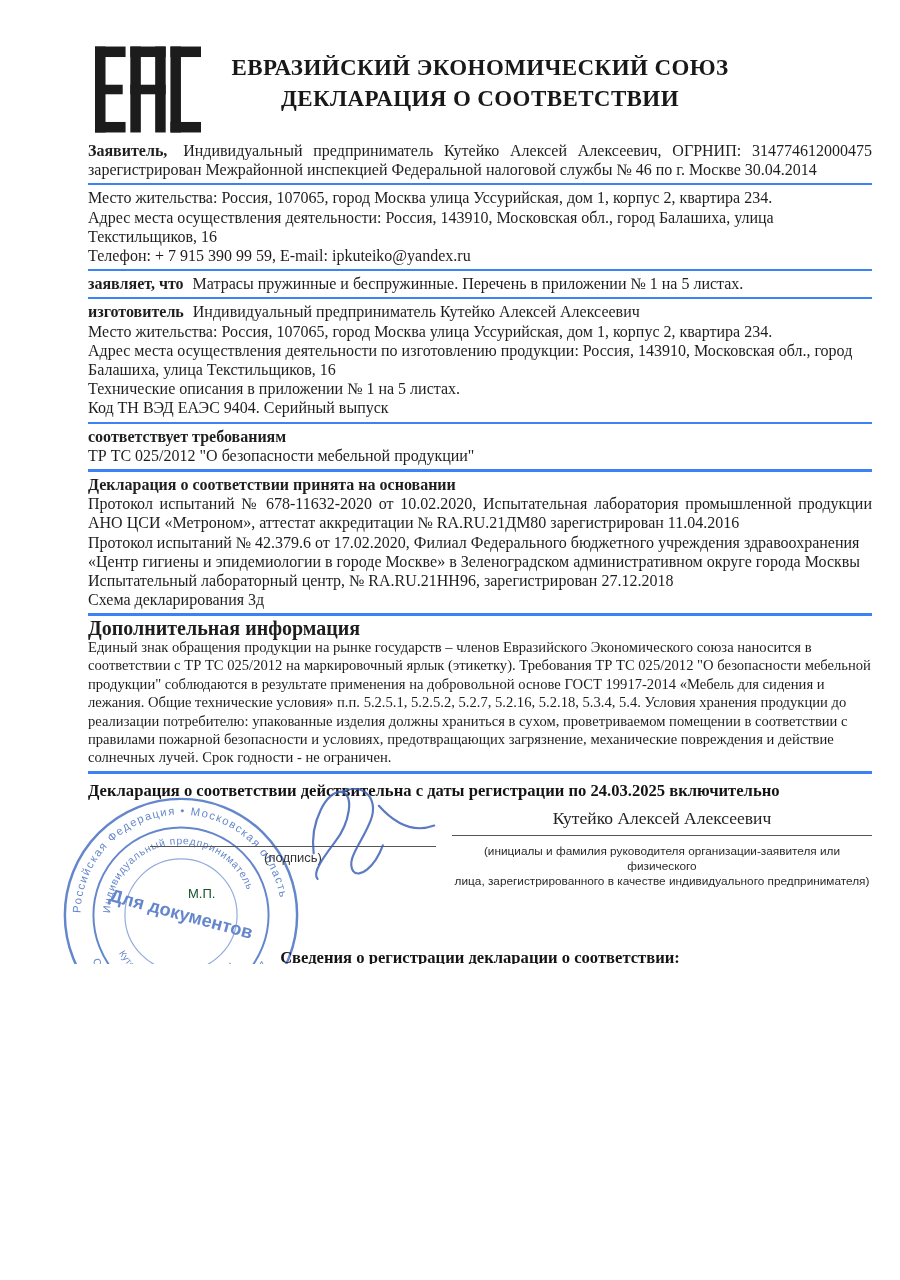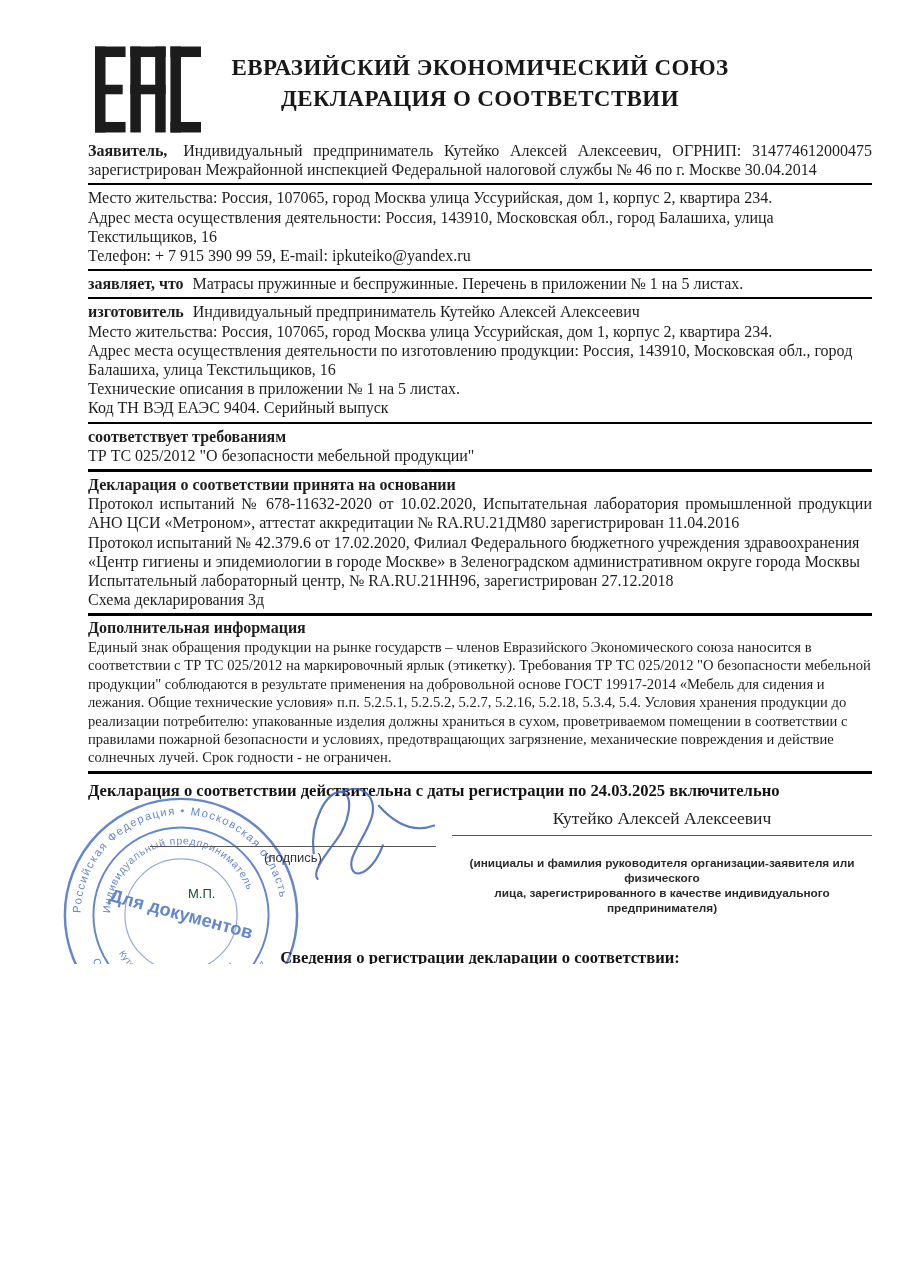--- a/index.html
+++ b/index.html
@@ -13,21 +13,21 @@
   }
   
   .eac-logo{position:absolute;left:95px;top:44px;width:106px;height:91px;}
   .titles{
     padding-top:52px;margin-left:130px;width:700px;
     text-align:center;font-weight:bold;font-size:23px;line-height:31px;
     letter-spacing:.4px;color:#181818;
   }
   
   .content{position:absolute;left:88px;top:138px;width:784px;}
-  .sec{border-bottom:2px solid #000000;padding:3px 0 4px;}
+  .sec{border-bottom:2px solid #3b82f6;padding:3px 0 4px;}
   .sec.thick{border-bottom-width:3px;}
   .sec p{margin:0;font-size:16px;line-height:19.2px;}
   .sec.small p{font-size:14.6px;line-height:18.4px;}
   .lead{margin-right:5px;}
   .justify{text-align:justify;}
   .validity{
     margin:0;padding:7px 0 3px;
     font-weight:bold;font-size:16.6px;line-height:20px;color:#141414;
   }
   
@@ -40,21 +40,21 @@
     font-family:"Liberation Sans",sans-serif;font-size:13px;color:#333;z-index:2;
   }
   .sig-mp{
     position:absolute;left:100px;top:78px;
     font-family:"Liberation Sans",sans-serif;font-size:13px;color:#14532d;z-index:2;
   }
   .sig-right{position:absolute;left:364px;top:0;width:420px;text-align:center;z-index:2;}
   .sig-name{font-size:17.5px;padding-bottom:6px;border-bottom:1.5px solid #555;color:#222;}
   .sig-cap-right{
     font-family:"Liberation Sans",sans-serif;font-size:11.8px;line-height:15px;
-    margin-top:20px;color:#2a2a2a;font-weight:bold;
+    margin-top:8px;color:#2a2a2a;
   }
   
   .footer{position:relative;z-index:2;text-align:center;}
   .f-h{margin:28px 0 0;font-weight:bold;font-size:16.6px;color:#141414;}
   .f-l{margin:20px 0 0;font-weight:bold;font-size:12px;color:#141414;}
   .stamp text{font-family:"Liberation Sans",sans-serif;}
 </style>
 </head>
 <body>
 
@@ -114,21 +114,21 @@
     </section>
 
     <section class="sec thick">
       <p><b>Декларация о соответствии принята на основании</b></p>
       <p class="justify">Протокол испытаний № 678-11632-2020 от 10.02.2020, Испытательная лаборатория промышленной продукции АНО ЦСИ «Метроном», аттестат аккредитации № RA.RU.21ДМ80 зарегистрирован 11.04.2016</p>
       <p>Протокол испытаний № 42.379.6 от 17.02.2020, Филиал Федерального бюджетного учреждения здравоохранения «Центр гигиены и эпидемиологии в городе Москве» в Зеленоградском административном округе города Москвы Испытательный лабораторный центр, № RA.RU.21НН96, зарегистрирован 27.12.2018</p>
       <p>Схема декларирования 3д</p>
     </section>
 
     <section class="sec thick small">
-      <p style="font-size:16px;"><b>Дополнительная информация</b></p>
+      <p style="font-size:20px;"><b>Дополнительная информация</b></p>
       <p>Единый знак обращения продукции на рынке государств – членов Евразийского Экономического союза наносится в соответствии с  ТР ТС 025/2012 на маркировочный ярлык (этикетку). Требования ТР ТС 025/2012 "О безопасности мебельной продукции" соблюдаются в результате применения на добровольной основе ГОСТ 19917-2014 «Мебель для сидения и лежания. Общие технические условия» п.п. 5.2.5.1, 5.2.5.2, 5.2.7, 5.2.16, 5.2.18, 5.3.4, 5.4. Условия хранения продукции до реализации потребителю: упакованные изделия должны храниться в сухом, проветриваемом помещении в соответствии с правилами пожарной безопасности и условиях, предотвращающих загрязнение, механические повреждения и действие солнечных лучей.  Срок годности - не ограничен.</p>
     </section>
 
     <p class="validity">Декларация о соответствии  действительна с даты регистрации по 24.03.2025 включительно</p>
 
     <div class="sigblock">
 
       <svg class="stamp" viewBox="0 0 250 250" aria-hidden="true">
         <defs>
           <path id="r1top" d="M 23,125 A 102,102 0 1 1 227,125"></path>

